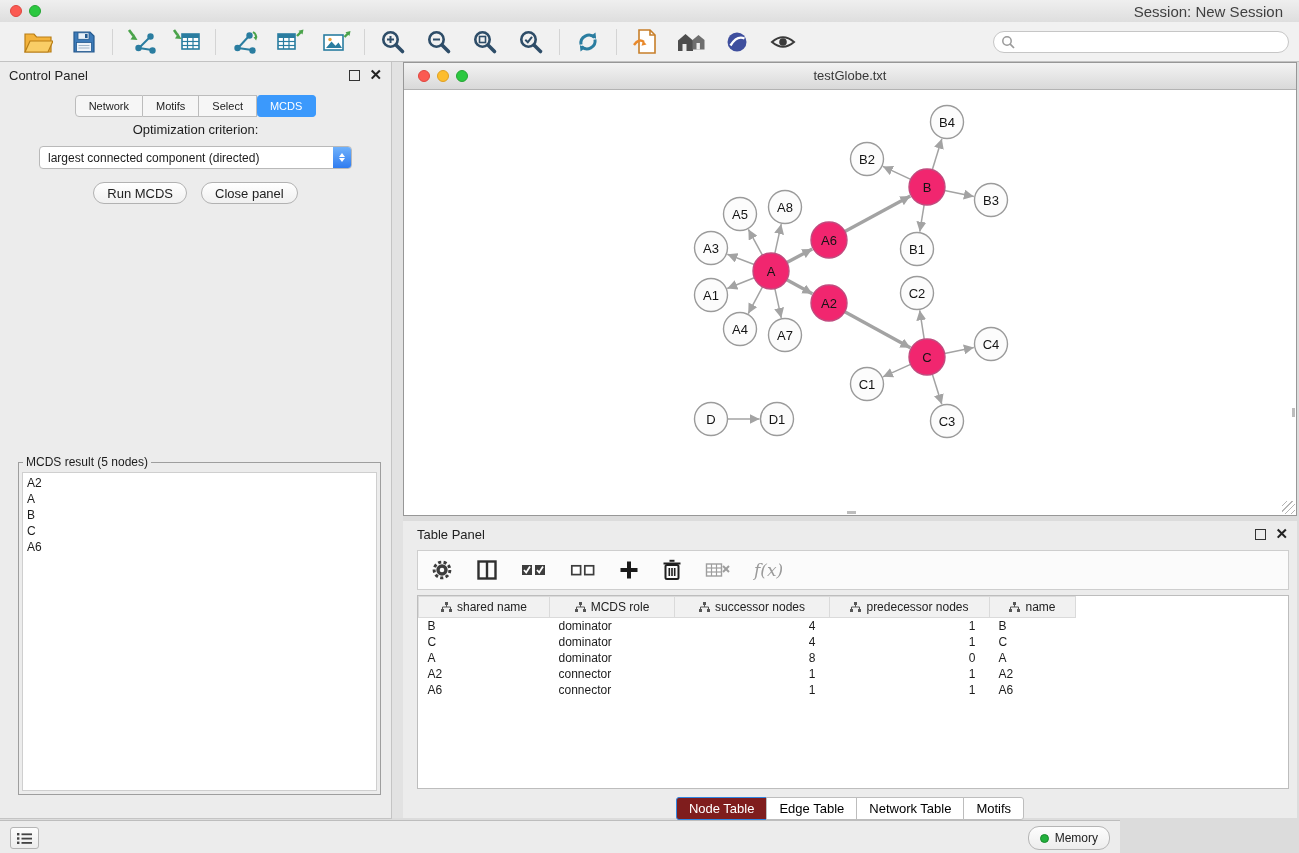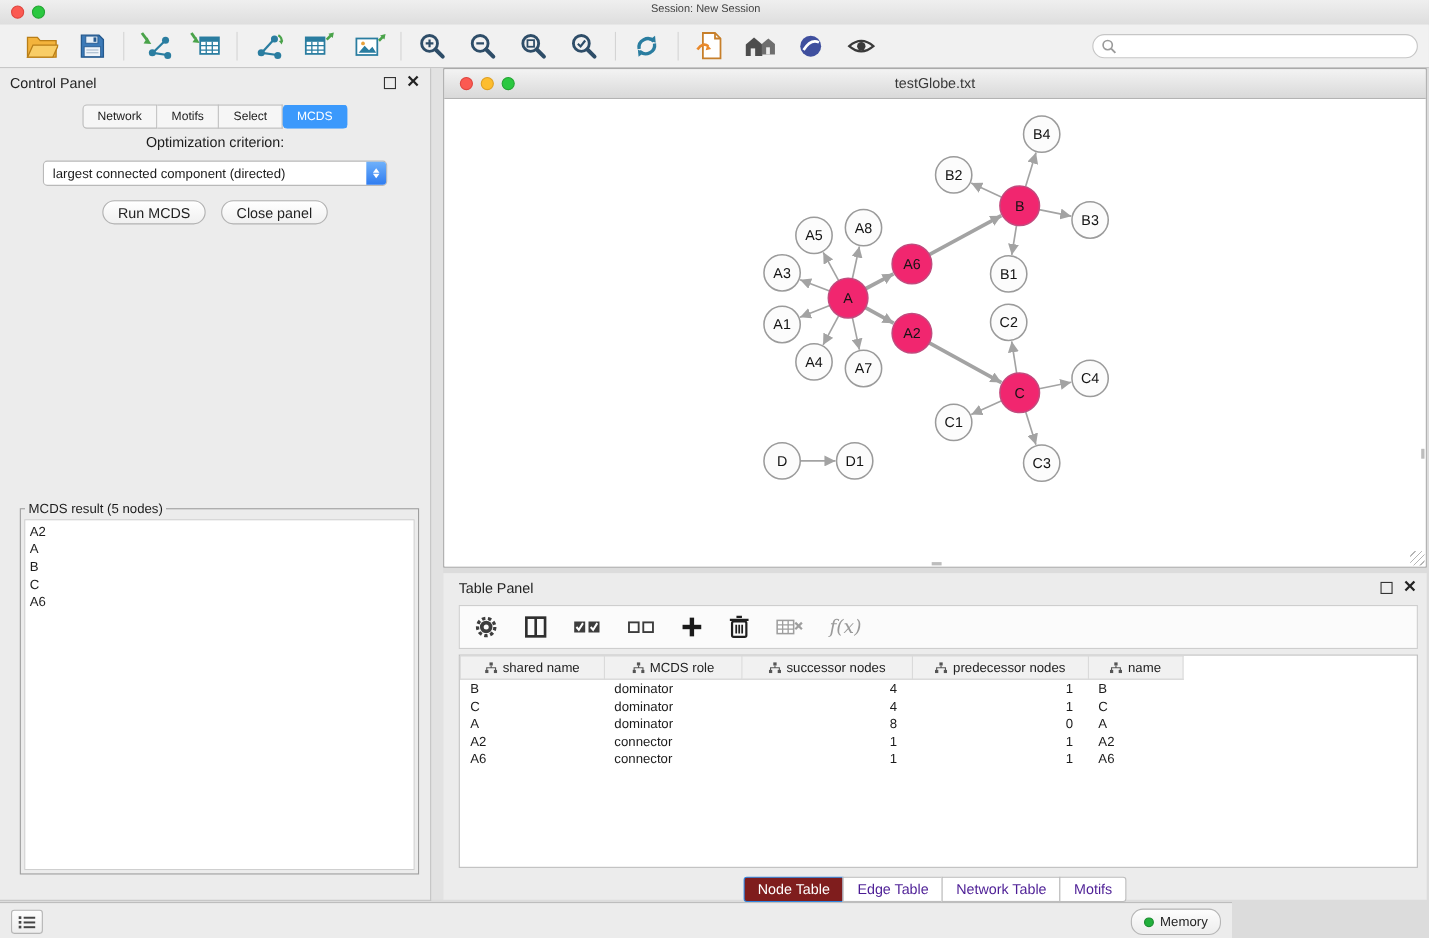--- a/index.html
+++ b/index.html
@@ -8,22 +8,22 @@
   svg{display:block}
 
   
   .titlebar{position:absolute;left:0;top:0;width:1299px;height:22px;
     background:linear-gradient(#efefef,#dedede);border-bottom:1px solid #b9b9b9}
   .lights{position:absolute;left:10px;top:5px;display:flex;gap:7px}
   .dot{width:12px;height:12px;border-radius:50%;box-sizing:border-box}
   .dot.red{background:#fb5a52;border:1px solid #df463f}
   .dot.yellow{background:#fdbd2e;border:1px solid #dfa023}
   .dot.green{background:#2bc840;border:1px solid #25a534}
-  .titlebar .title{position:absolute;left:0;right:16px;top:3px;text-align:center;
-    font-size:10px;color:#3f3f3f}
+  .titlebar .title{position:absolute;left:0;right:16px;top:3px;text-align:right;
+    font-size:15px;color:#3f3f3f}
 
   
   .toolbar{position:absolute;left:0;top:22px;width:1299px;height:40px;
     background:#f1f1f1;border-bottom:1px solid #c2c2c2;
     display:flex;align-items:center;padding:0 10px;box-sizing:border-box}
   .tb-group{display:flex;align-items:center;gap:16px;padding:0 13px}
   .tb-sep{width:1px;height:26px;background:#d4d4d4}
   .tb-btn{width:30px;height:30px;display:flex;align-items:center;justify-content:center;cursor:pointer}
   .search{margin-left:auto;width:296px;height:22px;background:#fff;border:1px solid #c6c6c6;
     border-radius:11px;display:flex;align-items:center;padding:0 7px;box-sizing:border-box;gap:4px}
@@ -86,21 +86,21 @@
   .fx-label{font-family:"DejaVu Serif","Liberation Serif",serif;font-style:italic;
     font-size:17px;color:#9a9a9a}
   .table-wrap{margin:5px 8px 0 14px;height:192px;background:#fff;border:1px solid #bdbdbd;overflow:hidden}
   table.node-table{border-collapse:collapse;table-layout:fixed;font-size:12px}
   .node-table th{background:#f1f1f1;border:1px solid #dadada;font-weight:normal;height:20px;
     font-size:12px;color:#222;padding:0 4px;white-space:nowrap}
   .node-table th .th-inner{display:flex;align-items:center;justify-content:center;gap:5px}
   .node-table td{height:16px;padding:0 14px 0 9px;white-space:nowrap}
   .tp-tabs{display:flex;justify-content:center;margin-top:8px}
   .btab{font-size:13px;padding:3px 12px;background:#fff;border:1px solid #bdbdbd;
-    margin-left:-1px;color:#4c1d95;cursor:pointer}
+    margin-left:-1px;color:#000000;cursor:pointer}
   .btab:first-child{margin-left:0;border-radius:3px 0 0 3px}
   .btab:last-child{border-radius:0 3px 3px 0}
   .btab.active{background:#7f1d1d;border-color:#2f85e0;color:#fff}
 
   
   .statusbar{position:absolute;left:0;bottom:0;width:1120px;height:32px;background:#ececec;
     border-top:1px solid #bdbdbd}
   .list-btn{position:absolute;left:10px;top:6px;width:27px;height:20px;border:1px solid #b5b5b5;
     border-radius:3px;background:linear-gradient(#fdfdfd,#ededed);
     display:flex;align-items:center;justify-content:center;cursor:pointer}

